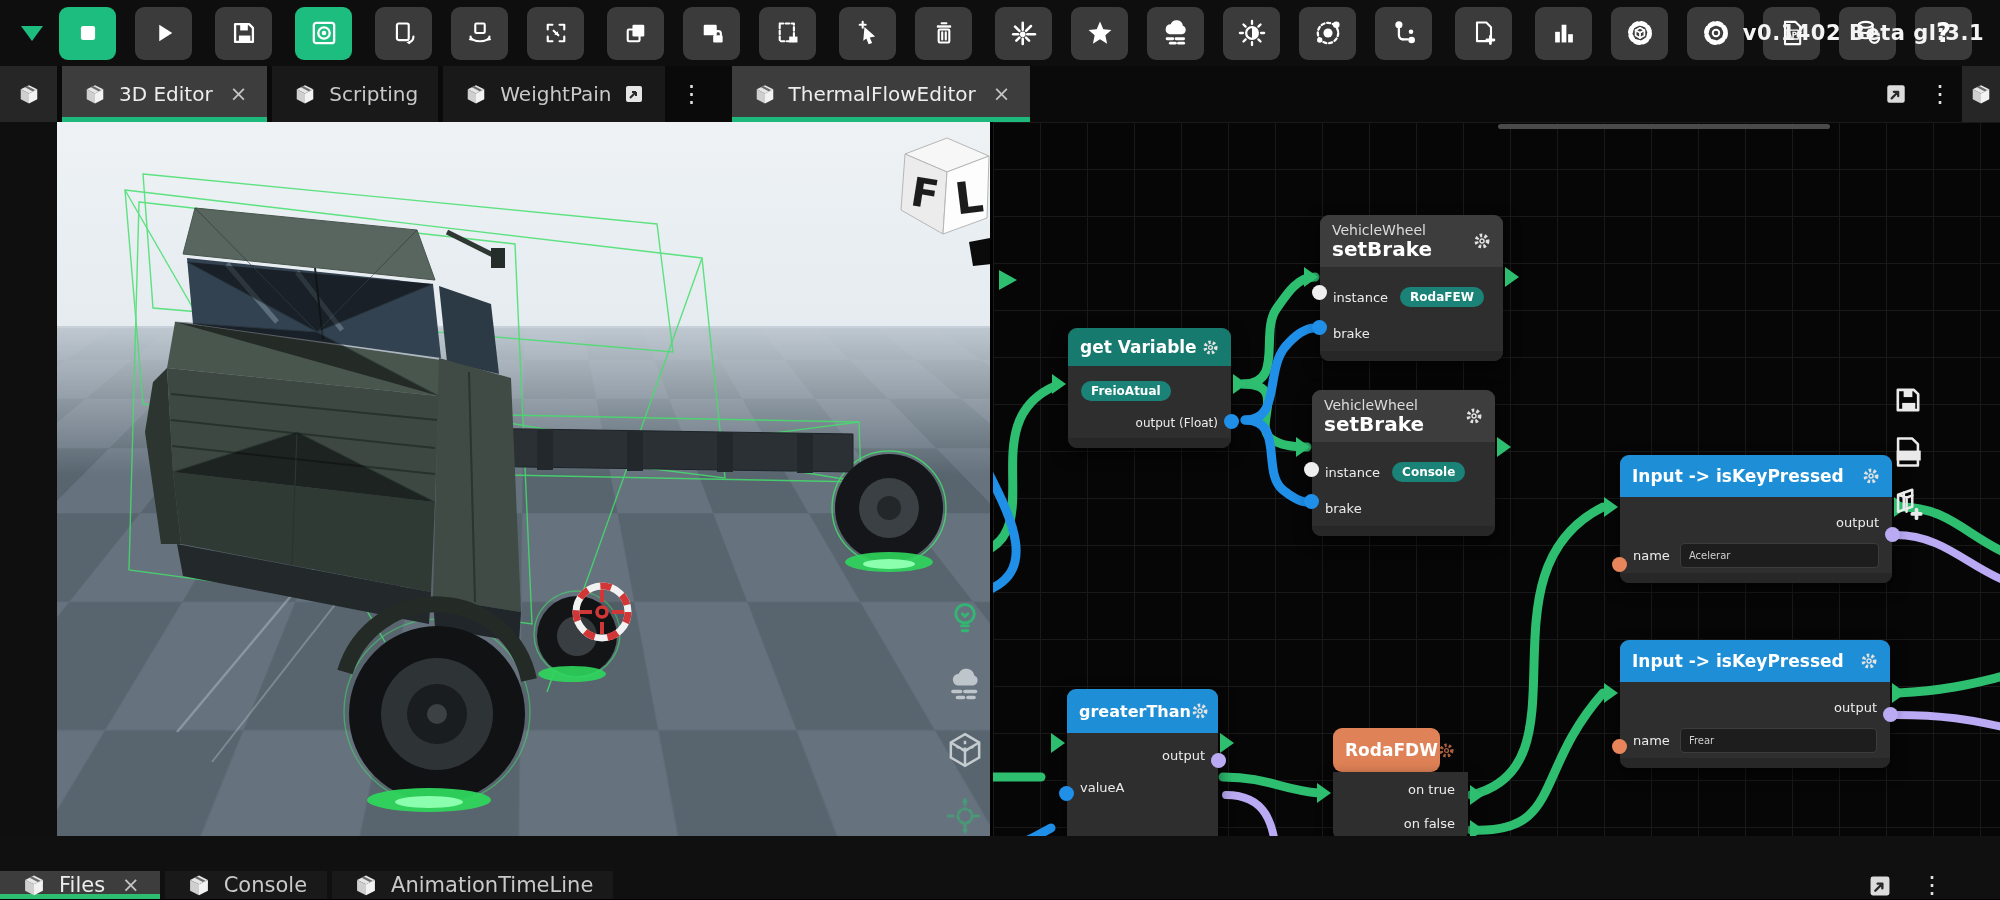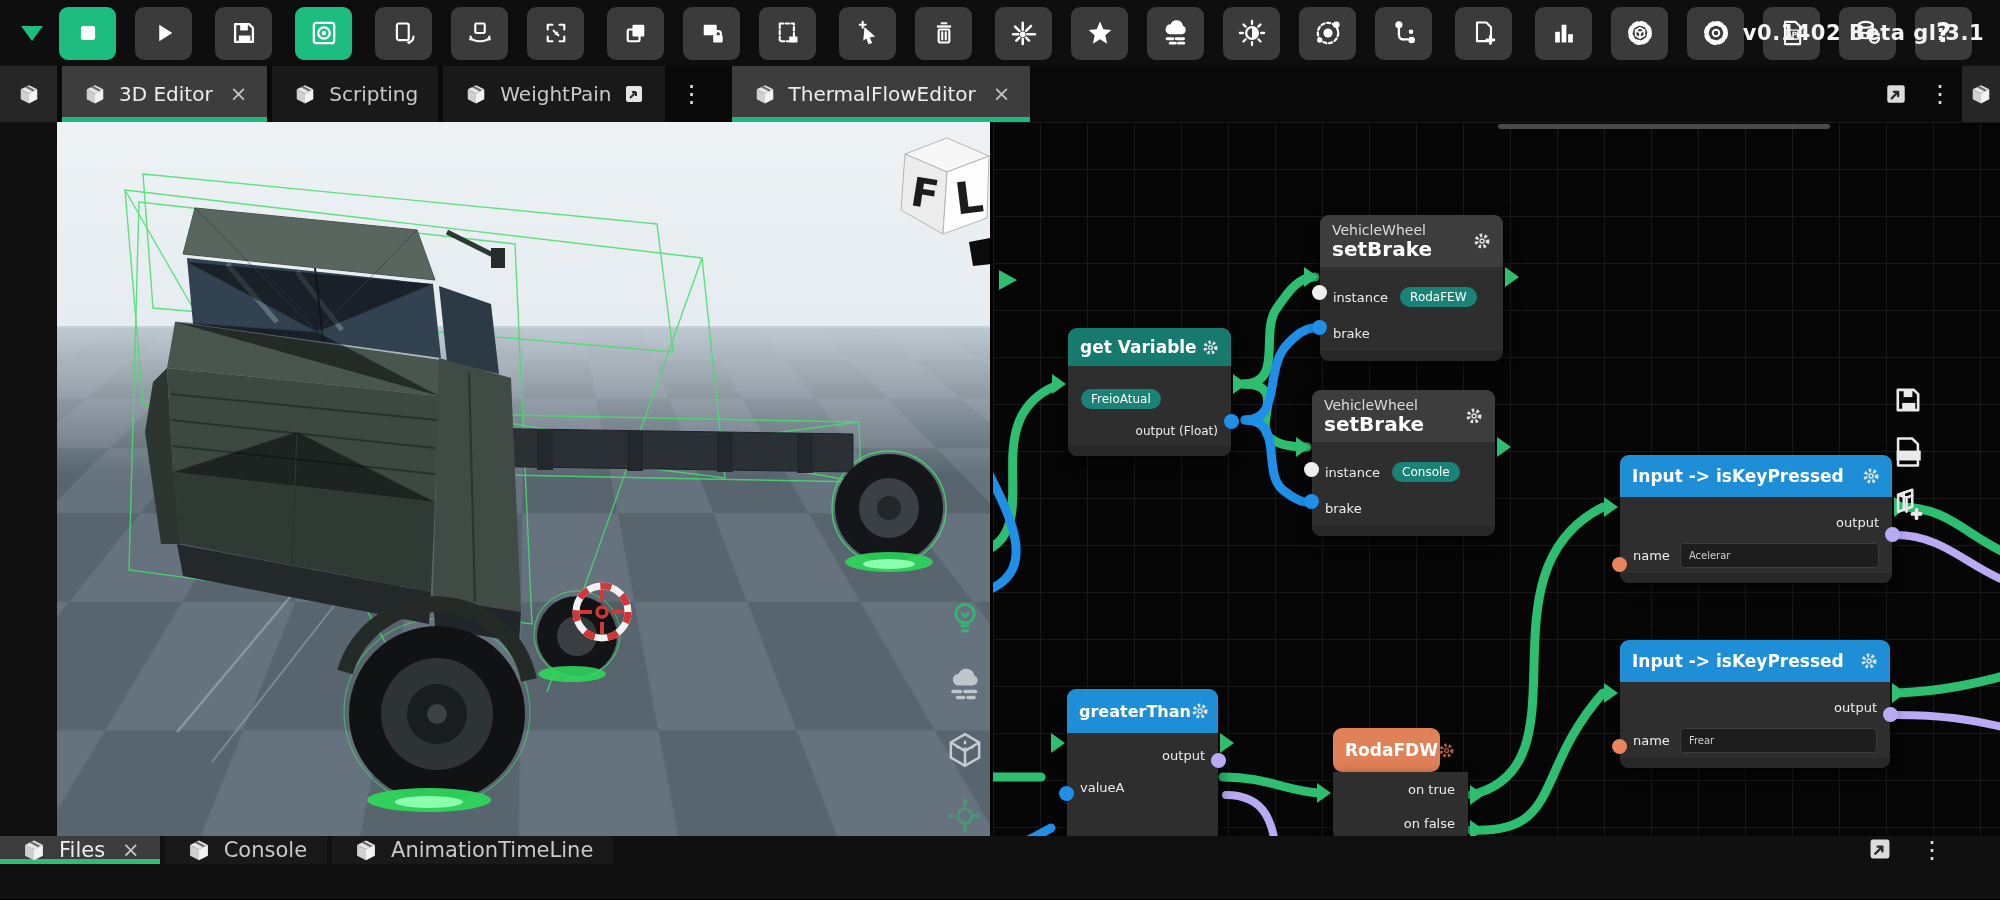--- a/index.html
+++ b/index.html
@@ -10,21 +10,21 @@
   .tbtn.green{background:#1cbd7f}
   .tbtn svg{stroke:#fff;fill:none;stroke-width:1.8;stroke-linecap:round;stroke-linejoin:round}
   .tbtn svg .f{fill:#fff;stroke:none}
   .tbtn svg text{fill:#fff;stroke:none;font-family:"DejaVu Sans",sans-serif}
   .gap{margin-left:16px}
   .caret{width:0;height:0;border-left:11px solid transparent;border-right:11px solid transparent;border-top:15px solid #1cbd7f;margin:0 9px;flex:0 0 auto}
   .joined{margin-left:12px}
   .version{position:absolute;right:16px;top:0;height:66px;display:flex;align-items:center;font-size:21px;font-weight:bold;color:#f4f4f4;letter-spacing:.5px}
   
   .topbar{position:absolute;top:66px;left:0;width:2000px;height:56px;background:#0a0a0a;display:flex;align-items:stretch}
-  .botbar{position:absolute;top:836px;left:0;width:2000px;height:63px;background:#101010;display:flex;align-items:flex-start}
+  .botbar{position:absolute;top:836px;left:0;width:2000px;height:63px;background:#101010;display:flex;align-items:flex-end}
   .tab{display:flex;align-items:center;gap:11px;padding:0 20px;background:#191919;margin-right:5px;font-size:20px;color:#c9c9c9;cursor:pointer;white-space:nowrap}
   .botbar .tab{font-size:21px}
   .tab.active{background:#3d3d3d;color:#ededed;box-shadow:inset 0 -5px 0 #1db87c}
   .botbar .tab.active{box-shadow:inset 0 -5px 0 #2ebe70}
   .tab .x{font-size:21px;color:#c4c4c4;margin-left:6px}
   .cubetab{width:57px;background:#262626;display:flex;align-items:center;justify-content:center;margin-right:5px;cursor:pointer}
   .dots{width:44px;display:flex;align-items:center;justify-content:center;font-size:24px;color:#e0e0e0;cursor:pointer}
   .flex1{flex:1}
   .miniicon{display:flex;align-items:center;justify-content:center;width:44px;cursor:pointer}
   .miniicon svg{stroke:#dcdcdc;fill:none;stroke-width:2;stroke-linecap:round;stroke-linejoin:round}
@@ -47,21 +47,21 @@
   .nhead{border-radius:9px 9px 0 0;padding:0 12px;display:flex;align-items:center}
   .nhead.teal{background:#177a6e}.nhead.dark{background:#3d3d3d}.nhead.blue{background:#1e8fd6}.nhead.orange{background:#e08257}
   .ntitle{font-weight:bold;color:#fff;white-space:nowrap}
   .sub{font-size:14px;color:#dcdcdc;line-height:1.15;display:block}
   .big{font-size:20px;line-height:1.05}
   .gear{margin-left:auto;display:flex}
   .gear svg{stroke:#e2e2e2;fill:none}
   .gear.dk svg{stroke:#a85f3d}
   .nrow{height:34px;display:flex;align-items:center;padding:0 13px;font-size:13px;color:#ececec}
   .nrow.r{justify-content:flex-end}
-  .pill{background:#1a8276;border-radius:10px;padding:3px 10px;font-size:12px;font-weight:normal;color:#fff}
+  .pill{background:#1a8276;border-radius:10px;padding:3px 10px;font-size:12px;font-weight:bold;color:#fff}
   .nfoot{height:10px;background:#272727;border-radius:0 0 9px 9px}
   .tri{position:absolute;width:0;height:0;border-top:10px solid transparent;border-bottom:10px solid transparent;border-left:14px solid #2ebe70}
   .tri.l{left:-16px}.tri.r{right:-16px}
   .dot{position:absolute;width:15px;height:15px;border-radius:50%}
   .dot.l{left:-8px}.dot.r{right:-8px}
   .blue-d{background:#1f8fe8}.white-d{background:#efefef}.orange-d{background:#e8855a}.purple-d{background:#b9aaf3}
   .nfield{flex:1;margin-left:10px;height:25px;background:#1d1d1d;border:1px solid #3c3c3c;border-radius:4px;color:#cfcfcf;font-size:10px;padding:0 8px;font-family:"DejaVu Sans",sans-serif;box-sizing:border-box}
   .sideicons{position:absolute;left:897px;top:260px;display:flex;flex-direction:column;gap:16px;z-index:3}
   .sideicons .si{width:36px;height:36px;display:flex;align-items:center;justify-content:center;cursor:pointer}
   .sideicons svg{stroke:#eaeaea;fill:none;stroke-width:1.8;stroke-linecap:round;stroke-linejoin:round}
@@ -493,21 +493,21 @@
   <div class="node" style="left:75px;top:206px;width:163px">
     <div class="nhead teal" style="height:38px">
       <span class="ntitle" style="font-size:17px">get Variable</span>
       <span class="gear">
           <svg width="17" height="17" viewBox="0 0 16 16">
             <circle cx="8" cy="8" r="5" stroke-width="3.2" stroke-dasharray="2.2 2"></circle>
             <circle cx="8" cy="8" r="1.8" stroke-width="1.3"></circle>
           </svg>
         </span>
     </div>
-    <div class="nbody" style="padding-top:16px">
+    <div class="nbody" style="padding-top:8px">
       <div class="nrow">
           <span class="pill">FreioAtual</span>
         </div>
       <div class="nrow r" style="height:30px;font-size:12px">
           <span>output (Float)</span>
         </div>
     </div>
     <div class="nfoot"></div>
     <i class="tri l" style="top:46px"></i>
     <i class="tri r" style="top:46px"></i>

